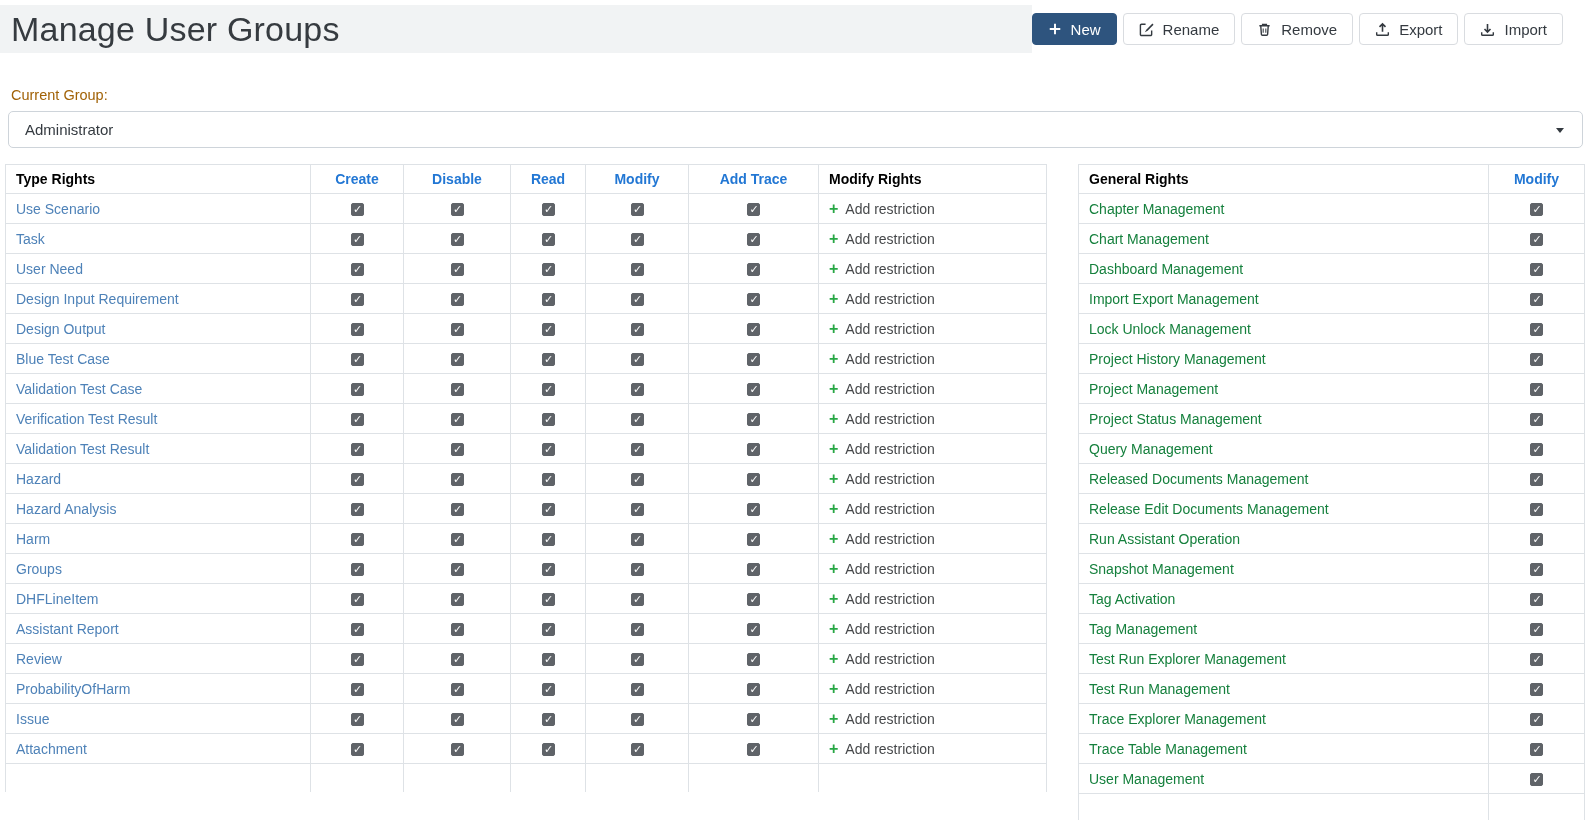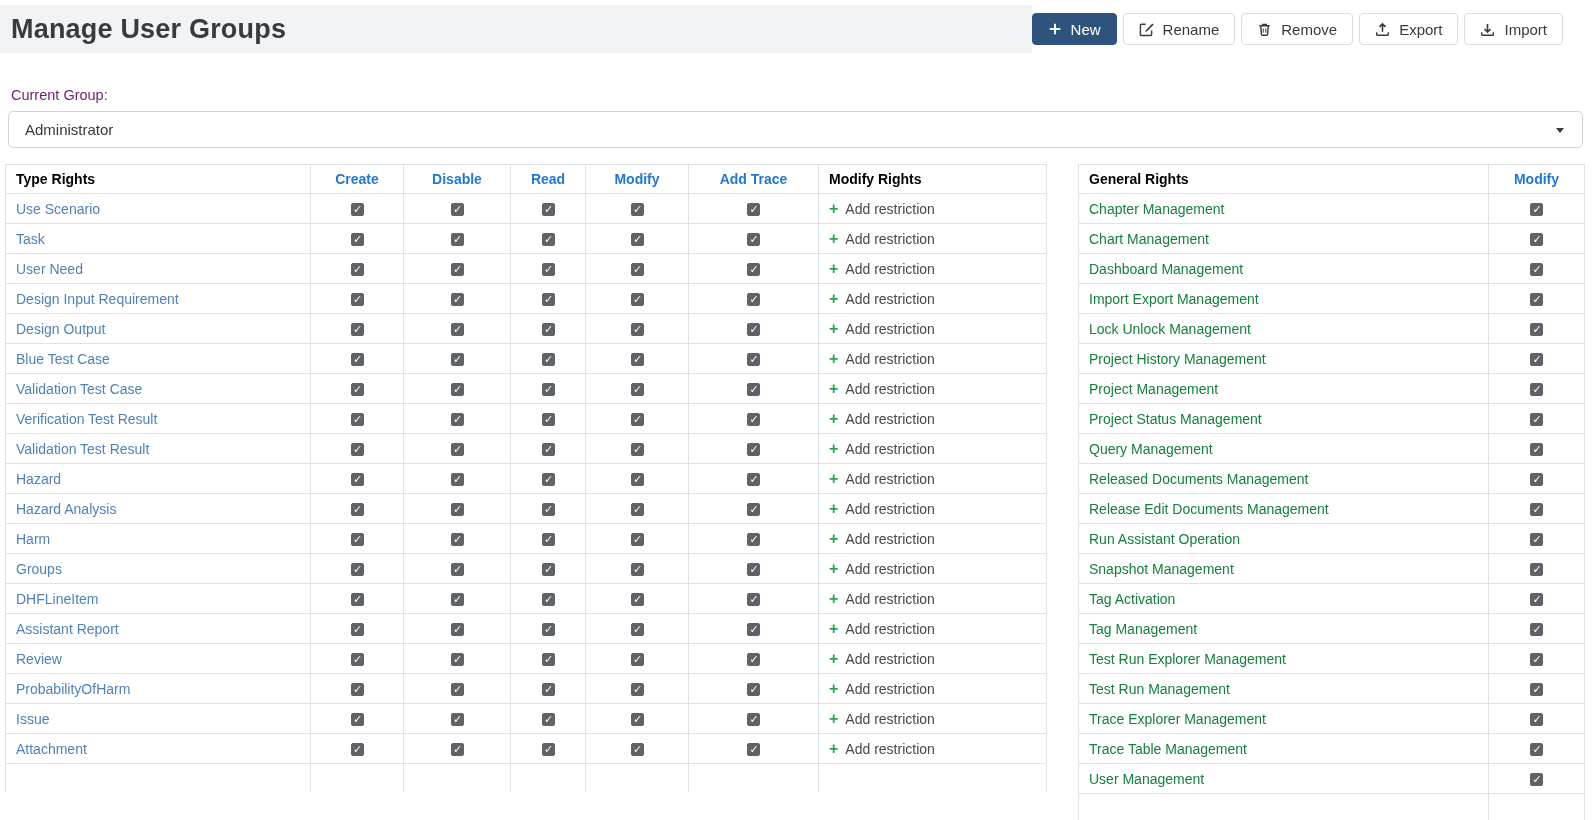--- a/index.html
+++ b/index.html
@@ -3,30 +3,30 @@
 <meta charset="utf-8">
 <style>
   * { margin:0; padding:0; box-sizing:border-box; }
   html,body { width:1593px; height:820px; overflow:hidden; background:#fff;
     font-family:"Liberation Sans","DejaVu Sans",sans-serif; color:#3c4043; font-size:14px; }
 
   
   .top-row { display:flex; align-items:center; margin-top:5px; }
   .title-band { background:#f1f3f4; width:1057px; height:48px; display:flex; align-items:center;
     padding-left:11px; }
-  .page-title { font-size:27px; font-weight:700; color:#363b40; letter-spacing:.2px;text-align:right; }
+  .page-title { font-size:34px; font-weight:400; color:#363b40; letter-spacing:.2px;text-align:right; }
   .toolbar { display:flex; gap:6px; margin-left:auto; margin-right:30px; }
   .btn { display:inline-flex; align-items:center; gap:9px; height:32px; padding:0 15px;
     border-radius:4px; font-size:15px; border:1px solid #d9dce0; background:#fff; color:#343a40;
     cursor:pointer; font-family:inherit; white-space:nowrap; }
   .btn.primary { background:#2e547e; border-color:#2e547e; color:#fff; }
   .btn svg { flex:none; display:block; }
 
   
-  .current-group-label { margin:34px 0 0 11px; font-size:14.5px; color:#701a75; }
+  .current-group-label { margin:34px 0 0 11px; font-size:14.5px; color:#a16207; }
   .group-select { position:relative; margin:8px 0 16px 8px; width:1575px; height:37px;
     border:1px solid #ced4da; border-radius:5px; background:#fff; display:flex; align-items:center;
     padding:0 16px; font-size:15px; color:#343a40; cursor:pointer; }
   .caret { position:absolute; right:18px; top:16px; width:0; height:0;
     border-left:4.5px solid transparent; border-right:4.5px solid transparent;
     border-top:5px solid #343a40; }
 
   
   .tables { display:flex; gap:31px; margin:14px 0 0 5px; align-items:flex-start; }
   table { border-collapse:collapse; table-layout:fixed; background:#fff; }

